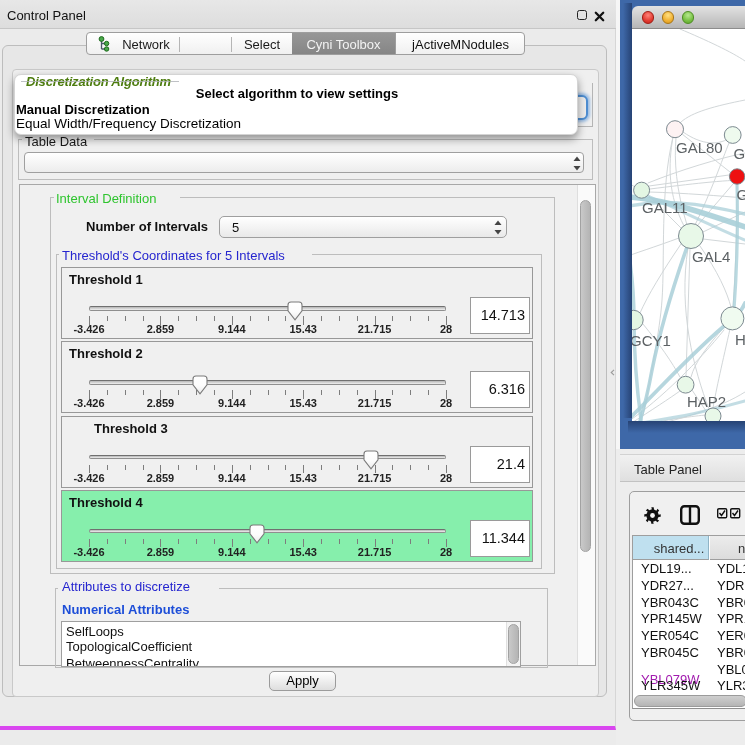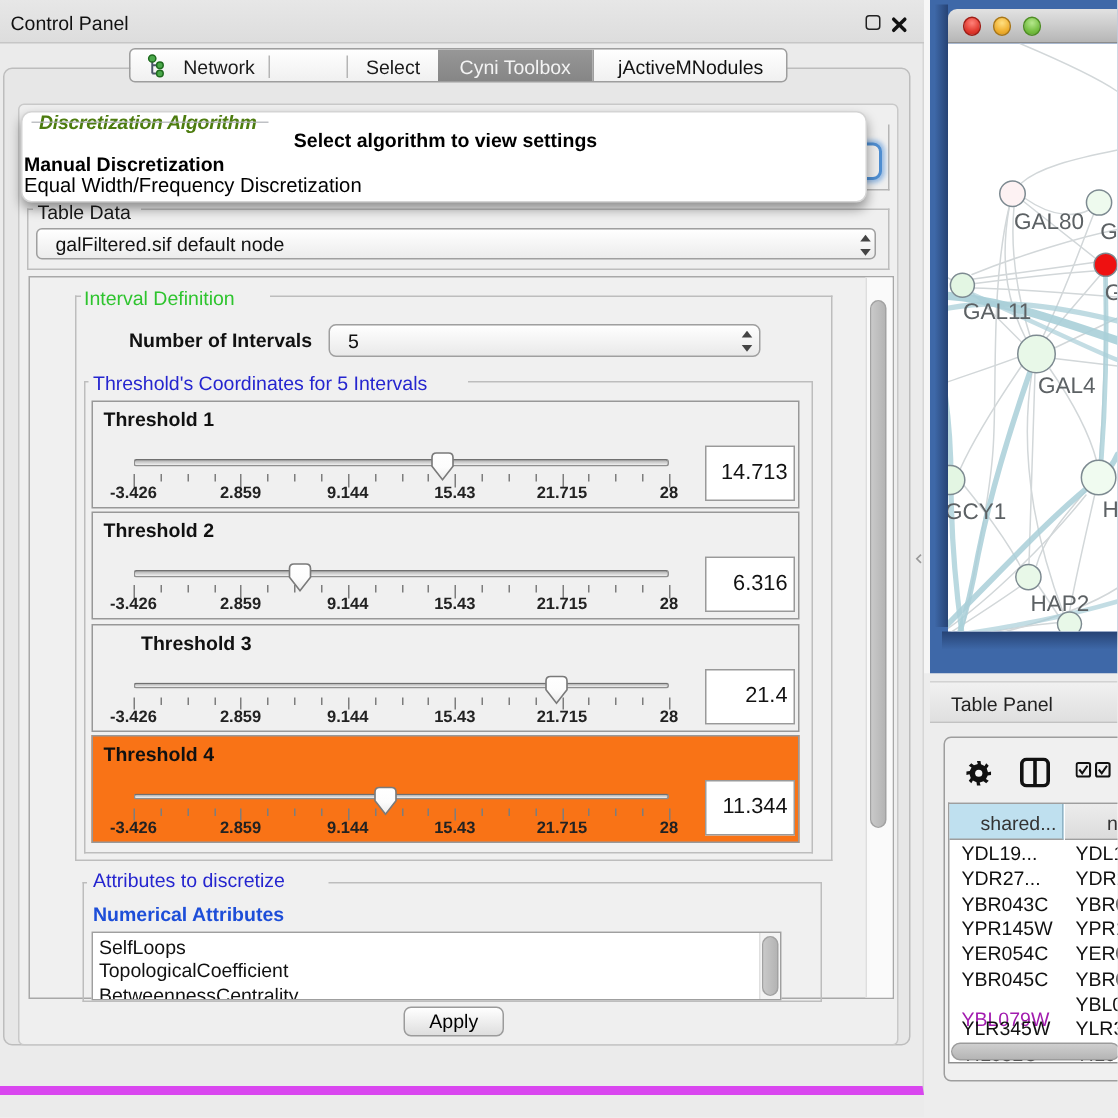--- a/index.html
+++ b/index.html
@@ -3,21 +3,21 @@
 <meta charset="utf-8">
 <style>
 * { margin:0; padding:0; box-sizing:border-box; }
 html,body { width:745px; height:745px; overflow:hidden; }
 body { font-family:"Liberation Sans", sans-serif; font-size:13px; background:#ebebeb; position:relative; }
 .abs { position:absolute; }
 </style>
 </head>
 <body>
 
-<div class="abs" id="cpwin" style="left:0;top:0;width:616px;height:730px;background:#ebebeb;border-right:1px solid #d6d6d6;border-bottom:6px solid #d946ef;">
+<div class="abs" id="cpwin" style="left:0;top:0;width:616px;height:730px;background:#ebebeb;border-right:1px solid #d6d6d6;border-bottom:4px solid #d946ef;">
 
   <div class="abs" style="left:0;top:0;width:616px;height:29px;background:linear-gradient(#e7e7e7,#dddddd);border-bottom:1px solid #c6c6c6;">
     <div class="abs" style="left:7px;top:8px;color:#111;">Control Panel</div>
 
     <div class="abs" style="left:577px;top:10px;width:10px;height:10px;border:1.6px solid #222;border-radius:2.5px;"></div>
 
     <svg class="abs" style="left:594px;top:10.5px;" width="11" height="11" viewBox="0 0 11 11">
       <path d="M1.8 1.8 L9.2 9.2 M9.2 1.8 L1.8 9.2" stroke="#111" stroke-width="2.3" stroke-linecap="round"></path>
     </svg>
   </div>
@@ -50,21 +50,20 @@
   <div class="abs" style="left:576px;top:126px;width:17px;height:1px;background:#b5b5b5;"></div>
 
   <div class="abs" style="left:566px;top:95px;width:22px;height:25px;border:2.5px solid #4e8dd0;border-radius:6px;background:#ededed;box-shadow:0 0 3px 1.5px rgba(86,148,217,0.55);"></div>
 
   <div class="abs" style="left:17.5px;top:139px;width:575.5px;height:41px;border:1px solid #bdbdbd;border-top:none;"></div>
   <div class="abs" style="left:17.5px;top:139px;width:4px;height:1px;background:#bdbdbd;"></div>
   <div class="abs" style="left:94px;top:139px;width:499px;height:1px;background:#bdbdbd;"></div>
   <div class="abs" style="left:25px;top:133.5px;color:#1a1a1a;">Table Data</div>
 
   <div class="abs" style="left:24px;top:152px;width:560px;height:21px;background:linear-gradient(#ffffff,#ececec);border:1px solid #9f9f9f;border-radius:4px;">
-    <div class="abs" style="left:12px;top:2px;color:#111;">galFiltered.sif default node</div>
     <svg class="abs" style="left:546px;top:3px;" width="12" height="15" viewBox="0 0 12 15">
       <path d="M6 0.5 L9.5 5 L2.5 5 Z" fill="#444"></path>
       <path d="M6 14.5 L9.5 10 L2.5 10 Z" fill="#444"></path>
     </svg>
   </div>
 
   <div class="abs" style="left:19px;top:184px;width:577px;height:482px;background:#f0f0f0;border:1px solid #a8a8a8;"></div>
 
   <div class="abs" style="left:577px;top:185px;width:18px;height:480px;background:#fafafa;border-left:1px solid #dedede;"></div>
   <div class="abs" style="left:580px;top:200px;width:11px;height:352px;background:linear-gradient(90deg,#c9c9c9,#b4b4b4);border:1px solid #a2a2a2;border-radius:6px;"></div>
@@ -214,21 +213,21 @@
               <stop offset="0.55" stop-color="#fcfcfc"></stop>
               <stop offset="1" stop-color="#ebebeb"></stop>
             </linearGradient>
           </defs>
           <path d="M1 4 Q1 1 4 1 L12 1 Q15 1 15 4 L15 9.8 L8 18.8 L1 9.8 Z" fill="url(#g2)" stroke="#7a7a7a" stroke-width="1.1"></path>
         </svg>
   <div class="abs" style="left:408px;top:29px;width:60px;height:37px;background:#ffffff;border:1px solid #9a9a9a;">
           <div class="abs" style="right:4px;top:9px;font-size:14.5px;color:#111;">21.4</div>
         </div>
   </div>
-  <div class="abs" style="left:61px;top:489.8px;width:472px;height:72px;background:#f97316;border:1px solid #989898;">
+  <div class="abs" style="left:61px;top:489.8px;width:472px;height:72px;background:#86efac;border:1px solid #989898;">
   <div class="abs" style="left:7px;top:4px;font-weight:bold;color:#111;">Threshold 4</div>
   <div class="abs" style="left:27px;top:38px;width:357px;height:4.5px;background:linear-gradient(#b5b5b5,#f0f0f0);border:1px solid #8f8f8f;border-top-color:#707070;border-radius:2px;"></div>
   <div class="abs" style="left:27.0px;top:48px;width:1px;height:8.5px;background:#7d7d7d;"></div>
   <div class="abs" style="left:44.8px;top:48px;width:1px;height:5px;background:#7d7d7d;"></div>
   <div class="abs" style="left:62.7px;top:48px;width:1px;height:5px;background:#7d7d7d;"></div>
   <div class="abs" style="left:80.6px;top:48px;width:1px;height:5px;background:#7d7d7d;"></div>
   <div class="abs" style="left:98.4px;top:48px;width:1px;height:8.5px;background:#7d7d7d;"></div>
   <div class="abs" style="left:116.2px;top:48px;width:1px;height:5px;background:#7d7d7d;"></div>
   <div class="abs" style="left:134.1px;top:48px;width:1px;height:5px;background:#7d7d7d;"></div>
   <div class="abs" style="left:151.9px;top:48px;width:1px;height:5px;background:#7d7d7d;"></div>

